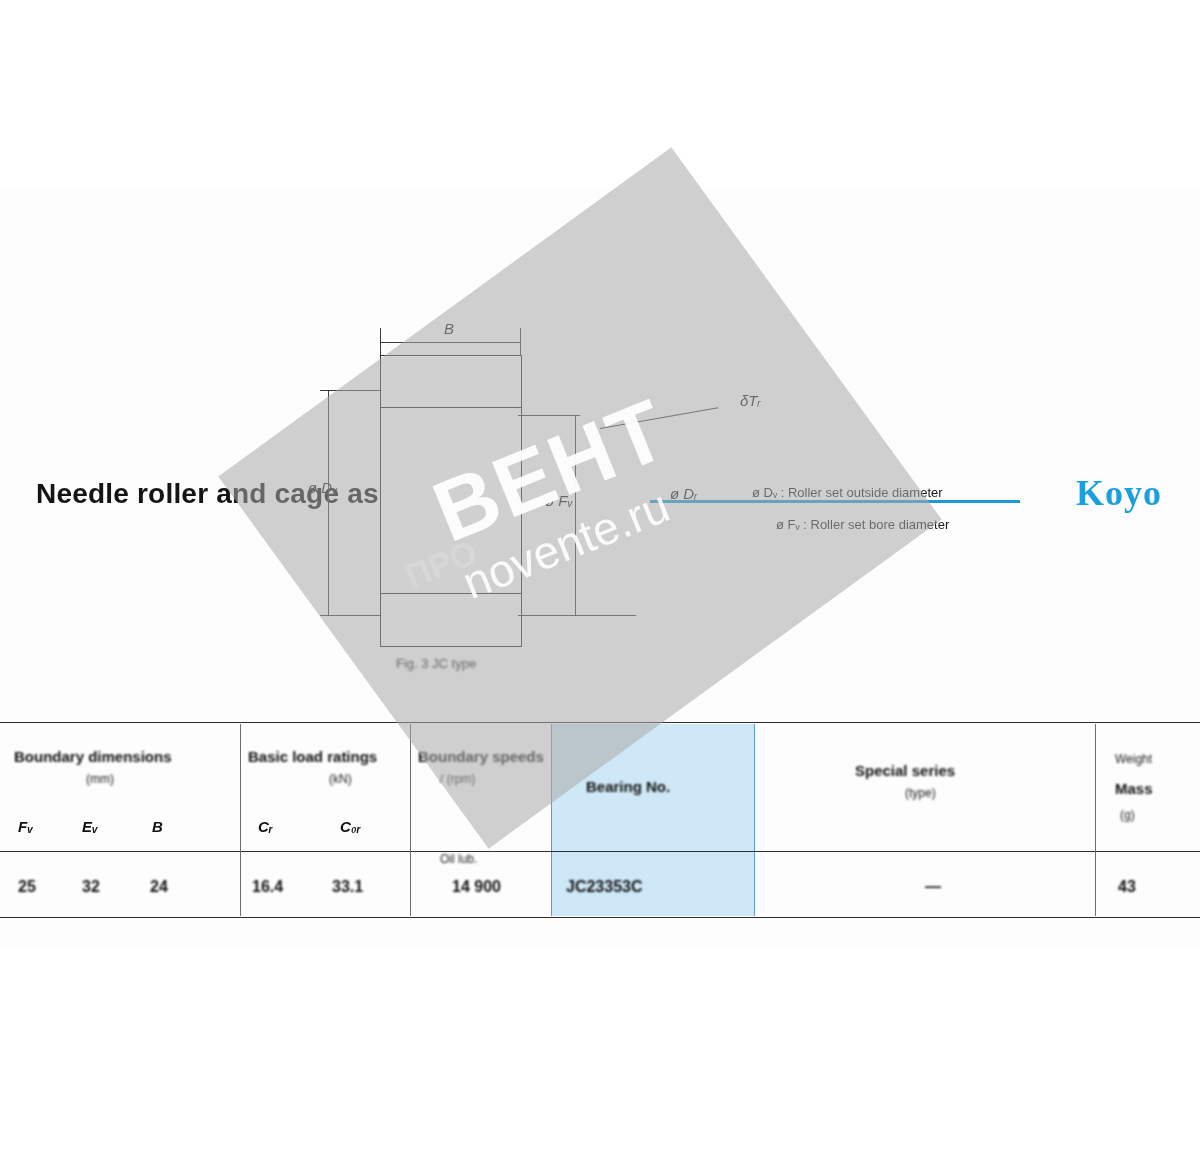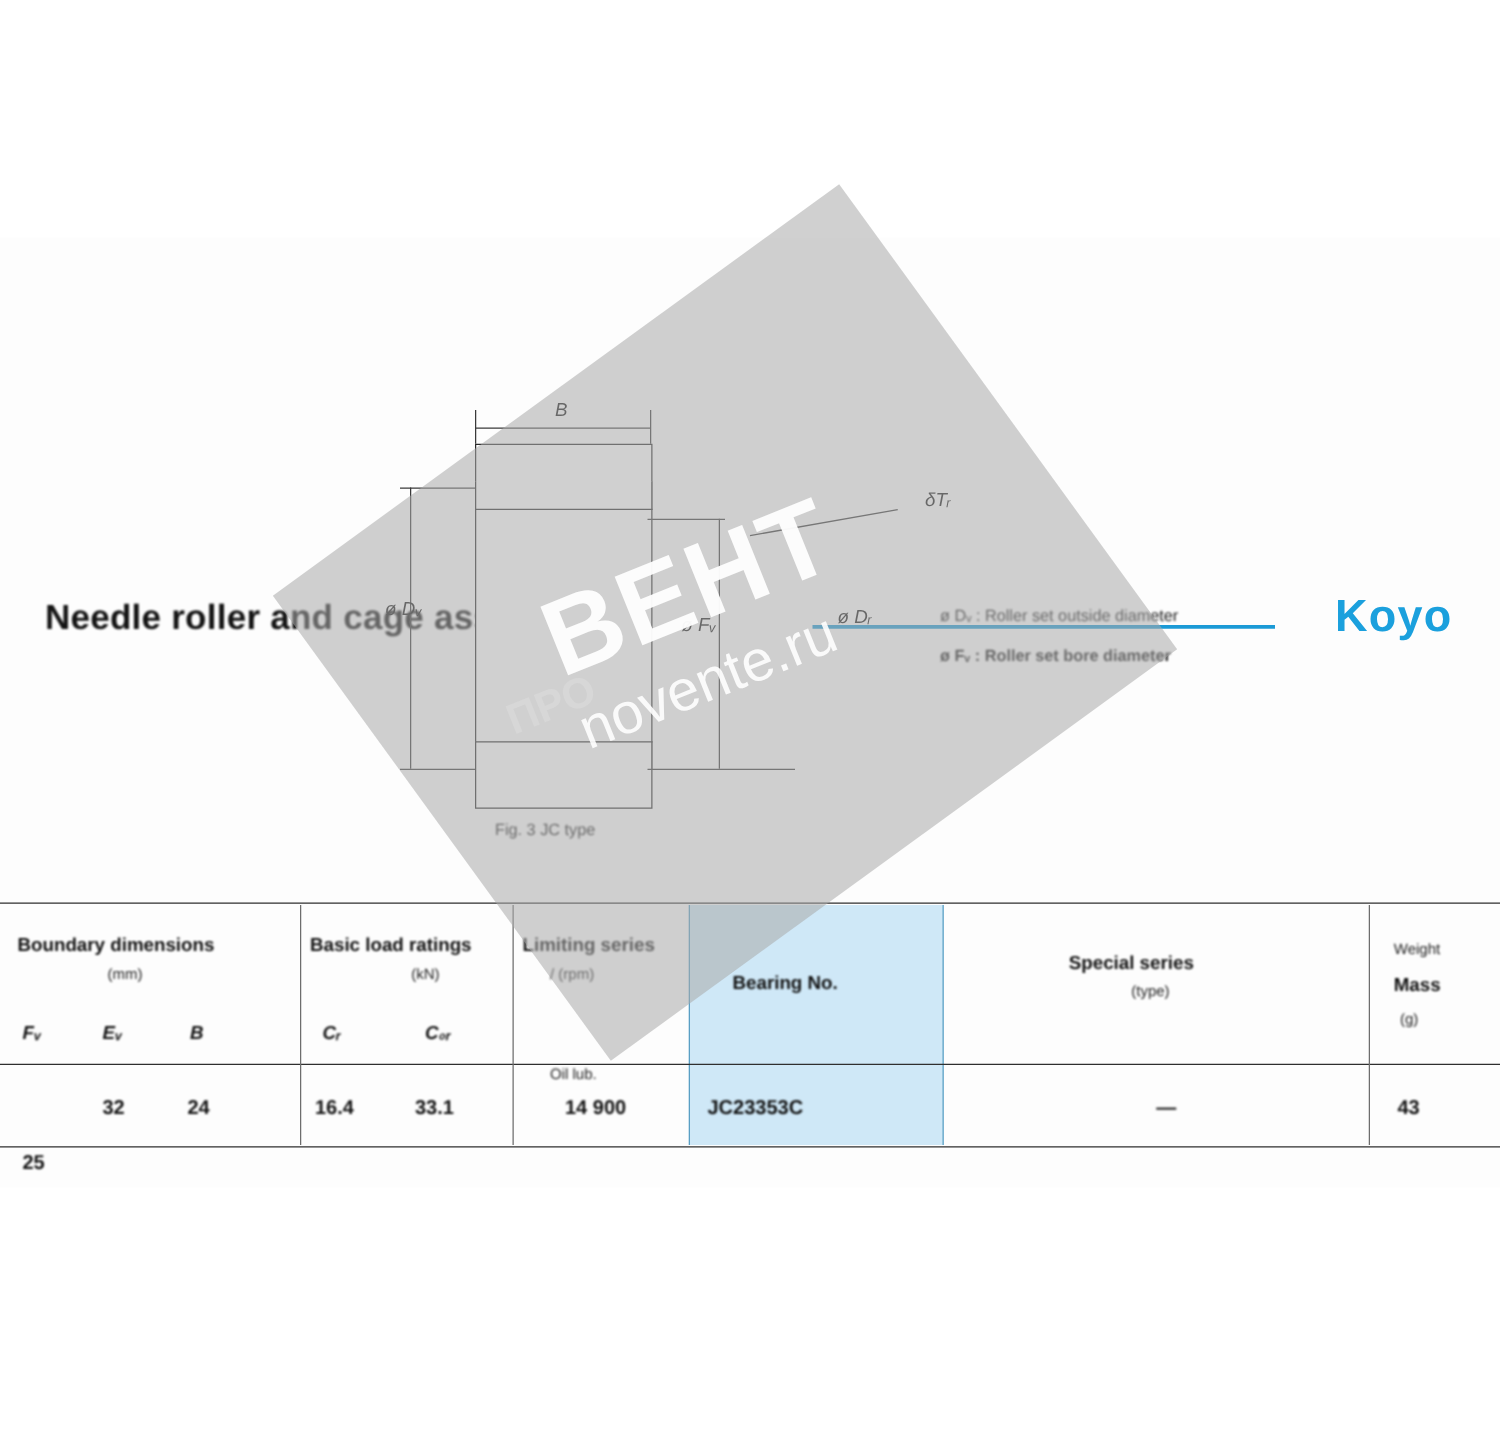--- a/index.html
+++ b/index.html
@@ -63,20 +63,21 @@
   }
   .brand {
     position: absolute;
     right: 38px;
     top: 240px;
     font-size: 36px;
     font-weight: bold;
     color: #1ba0dd;
     letter-spacing: 1px;
     filter: blur(0.6px);
+    font-family: Liberation Serif, serif;
   }
 
   
   .drawing {
     position: absolute;
     left: 300px;
     top: 320px;
     width: 420px;
     height: 360px;
   }
@@ -290,60 +291,60 @@
     <div class="vline" style="left:275px; top:95px; height:200px;"></div>
     <div class="hline" style="left:218px; top:95px; width:62px;"></div>
     <div class="hline" style="left:218px; top:295px; width:118px;"></div>
     <div class="dim-label" style="left:245px; top:172px;text-align:center;">ø Fᵥ</div>
 
     <div class="hline" style="left:300px; top:108px; width:120px; transform:rotate(-10deg); transform-origin:left center;"></div>
     <div class="dim-label" style="left:440px; top:72px;">δTᵣ</div>
     <div class="dim-label" style="left:370px; top:165px;">ø Dᵣ</div>
 
     <div class="note-line" style="left:452px; top:165px;">ø Dᵥ : Roller set outside diameter</div>
-    <div class="note-line" style="left:452px; top:197px;font-weight:bold;">ø Fᵥ : Roller set bore diameter</div>
+    <div class="note-line" style="left:476px; top:197px;">ø Fᵥ : Roller set bore diameter</div>
 
     <div class="fig-caption">Fig. 3  JC  type</div>
   </div>
 
   <div class="tbl-top-rule"></div>
   <div class="hl-cell"></div>
   <div class="tbl-mid-rule"></div>
   <div class="tbl-bot-rule"></div>
 
   <div class="col-sep" style="left:240px; top:724px; height:192px;"></div>
   <div class="col-sep" style="left:410px; top:724px; height:192px;"></div>
   <div class="col-sep" style="left:1095px; top:724px; height:192px;"></div>
 
   <div class="th-text" style="left:14px; top:748px;">Boundary dimensions</div>
   <div class="th-sub" style="left:86px; top:772px;">(mm)</div>
 
   <div class="th-text" style="left:248px; top:748px;">Basic load ratings</div>
   <div class="th-sub" style="left:318px; top:772px;margin-left:11px;">(kN)</div>
 
-  <div class="th-text" style="left:418px; top:748px;">Limiting series</div>
+  <div class="th-text" style="left:418px; top:748px;">Boundary speeds</div>
   <div class="th-sub" style="left:440px; top:772px;">/ (rpm)</div>
 
   <div class="th-text" style="left:586px; top:778px;">Bearing No.</div>
 
   <div class="th-text" style="left:855px; top:762px;">Special series</div>
   <div class="th-sub" style="left:905px; top:786px;">(type)</div>
 
   <div class="th-sub" style="left:1115px; top:752px;">Weight</div>
   <div class="th-text" style="left:1115px; top:780px;">Mass</div>
   <div class="th-sub" style="left:1120px; top:808px;">(g)</div>
 
   <div class="th-sym" style="left:18px; top:818px;font-style:italic;">Fᵥ</div>
   <div class="th-sym" style="left:82px; top:818px;">Eᵥ</div>
   <div class="th-sym" style="left:152px; top:818px;">B</div>
   <div class="th-sym" style="left:258px; top:818px;">Cᵣ</div>
   <div class="th-sym" style="left:340px; top:818px;">C₀ᵣ</div>
   <div class="th-sub" style="left:440px; top:820px;margin-top:32px;">Oil lub.</div>
 
-  <div class="td-val" style="left:18px;margin-top:44px;">25</div>
+  <div class="td-val" style="left:18px;">25</div>
   <div class="td-val" style="left:82px;">32</div>
   <div class="td-val" style="left:150px;">24</div>
   <div class="td-val" style="left:252px;">16.4</div>
   <div class="td-val" style="left:332px;">33.1</div>
   <div class="td-val" style="left:452px;">14 900</div>
   <div class="td-val" style="left:566px;">JC23353C</div>
   <div class="td-val" style="left:925px;">—</div>
   <div class="td-val" style="left:1118px;">43</div>
 
   <div class="wm-band"></div>

